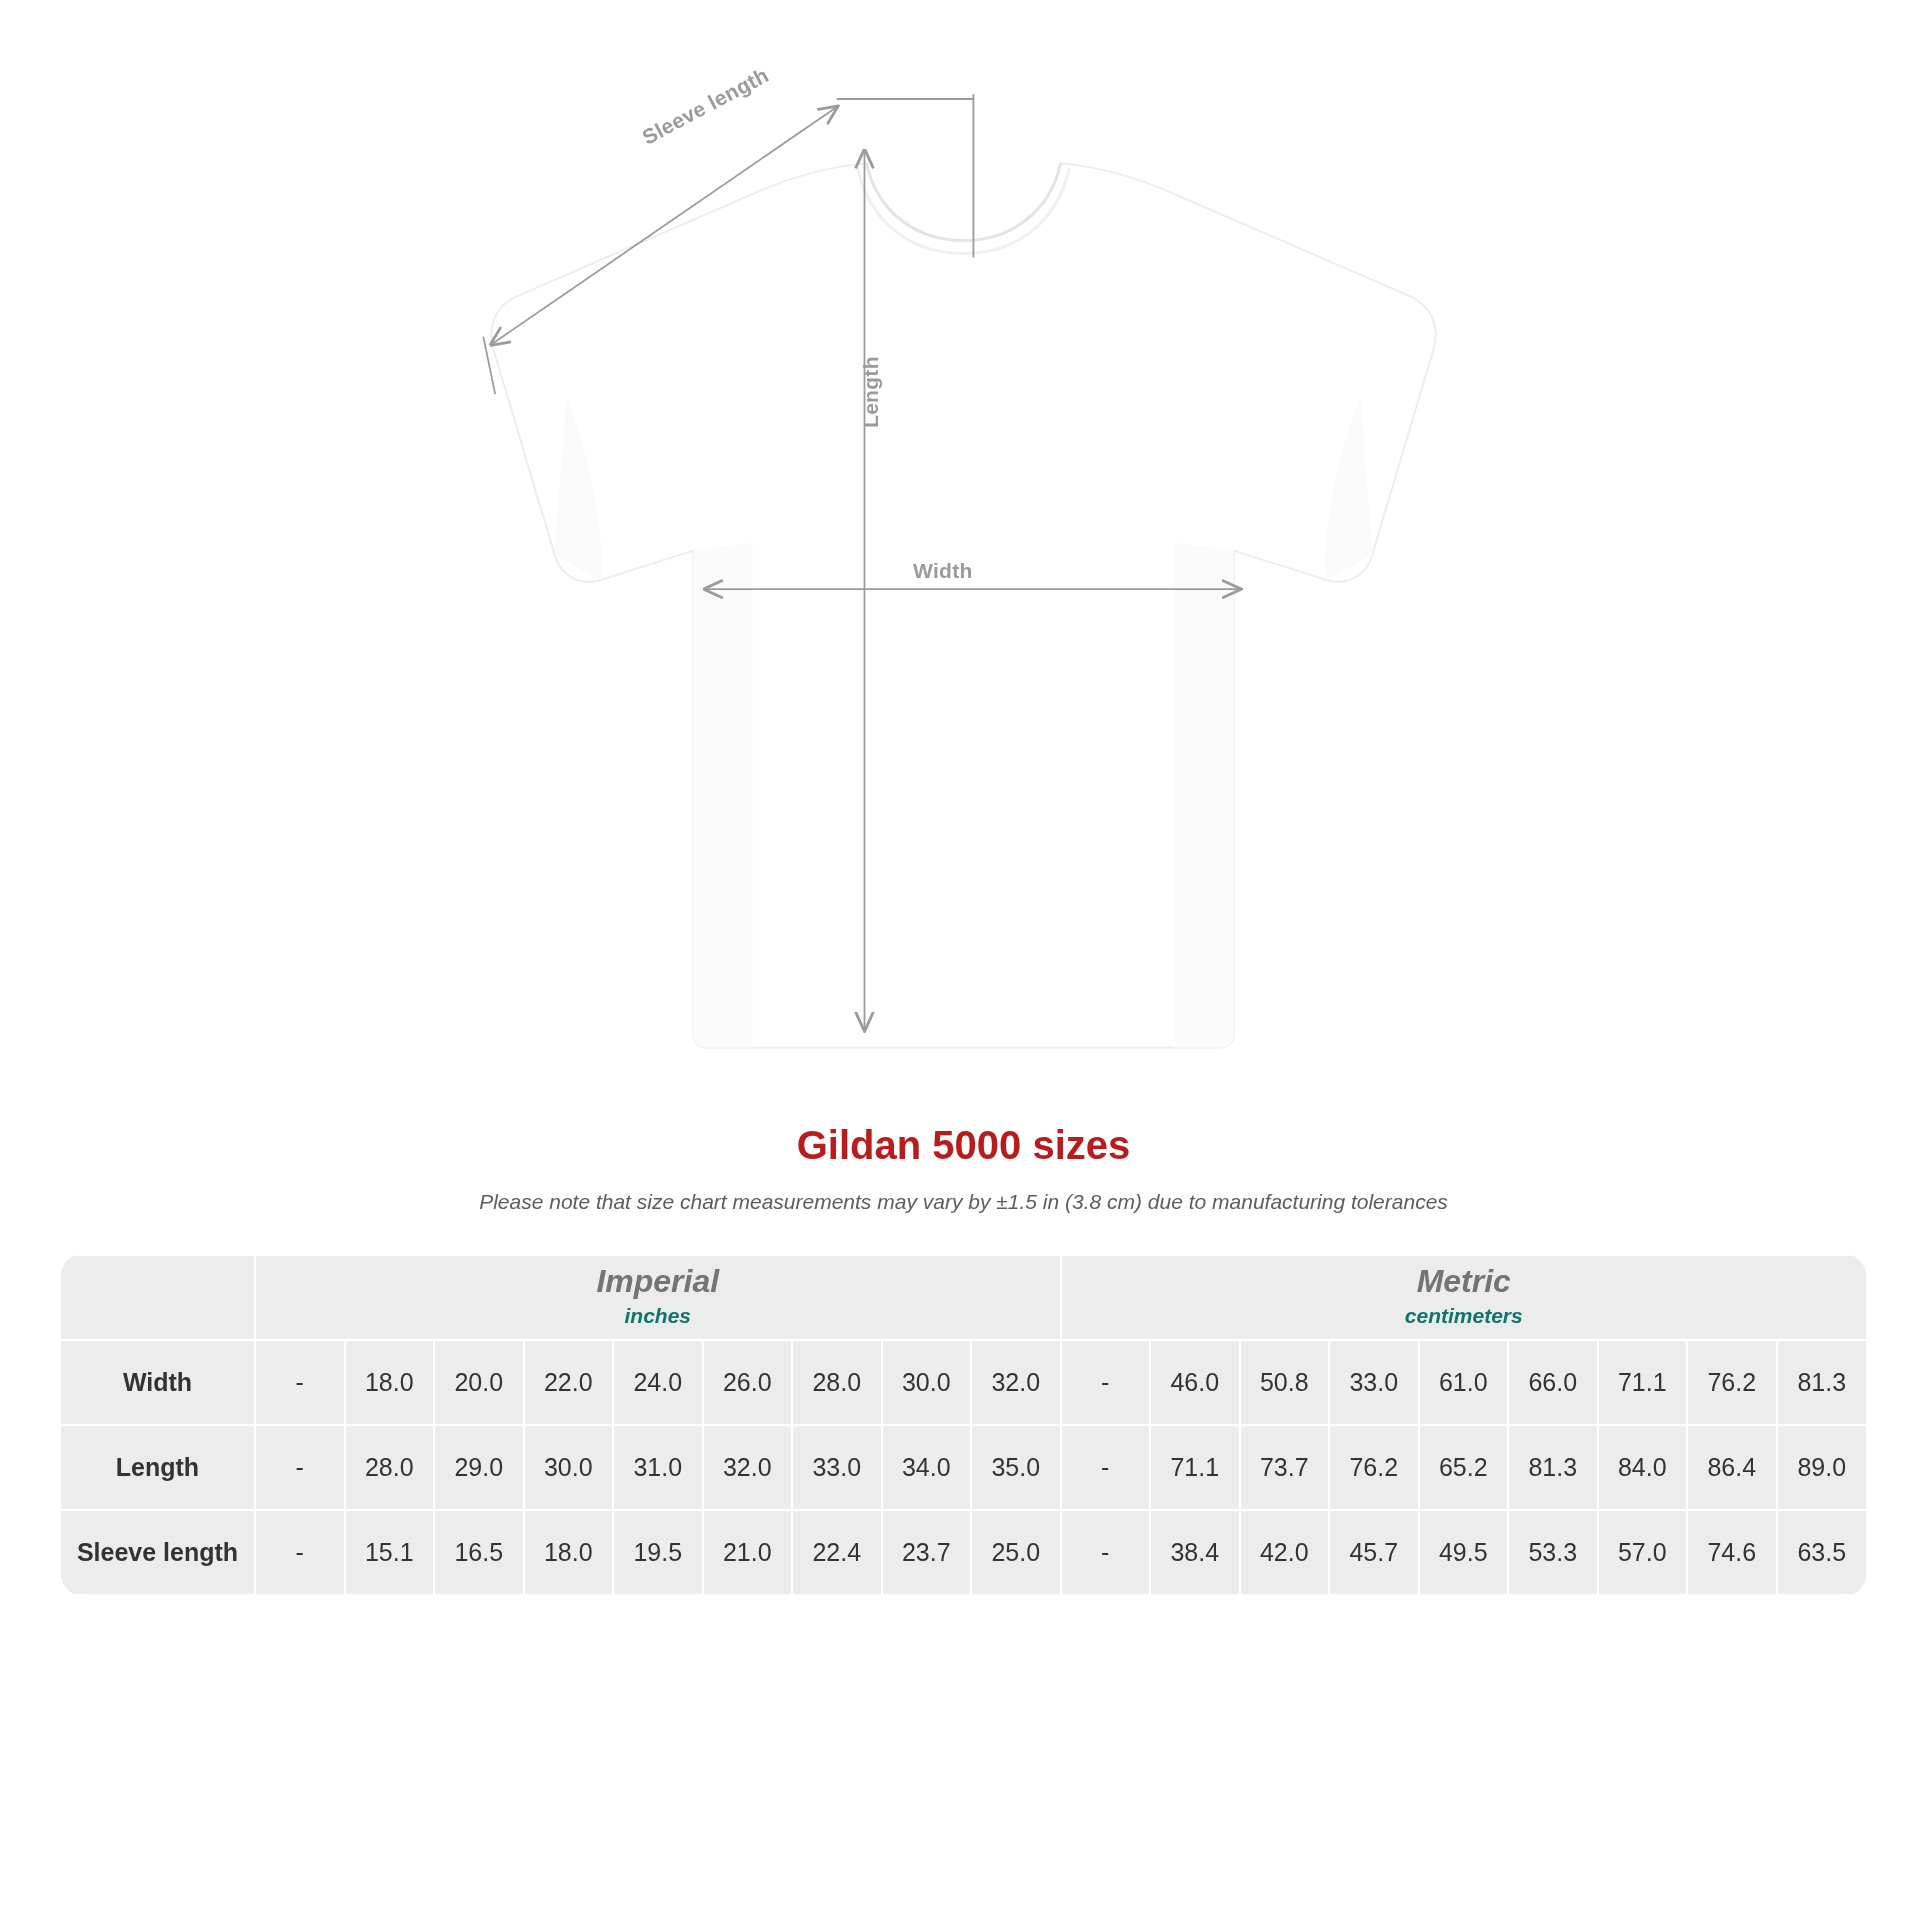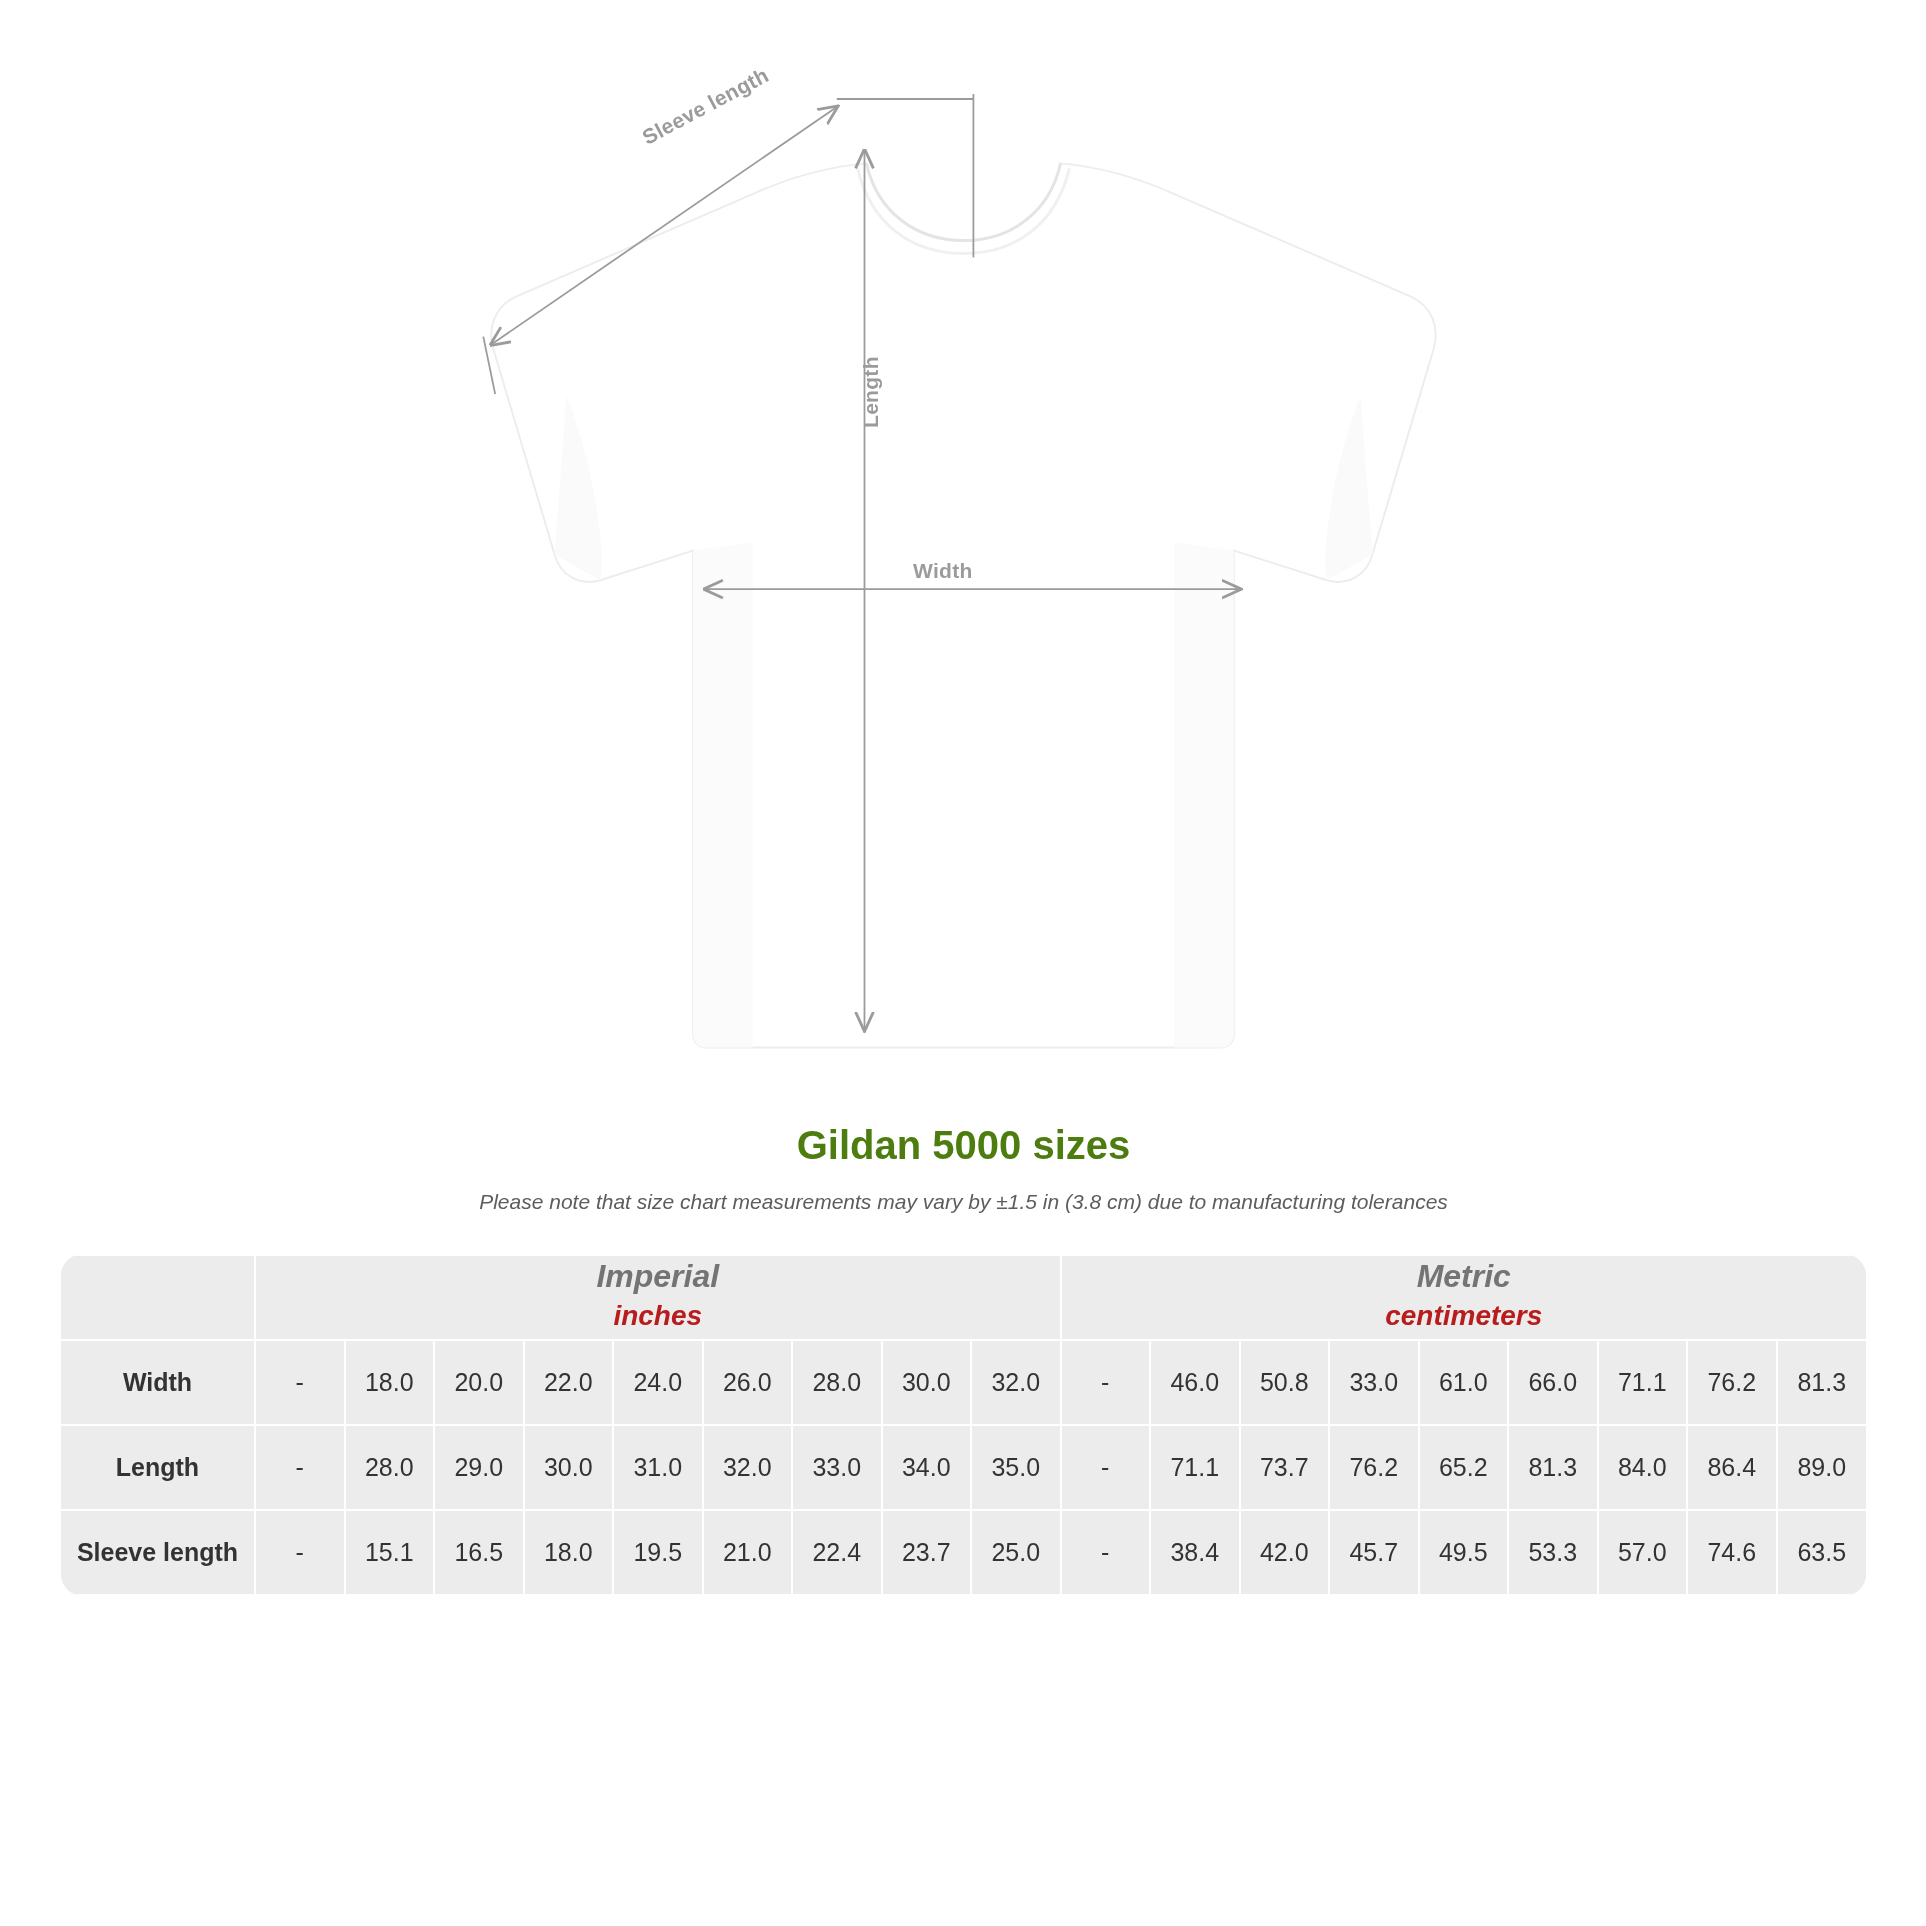--- a/index.html
+++ b/index.html
@@ -52,21 +52,21 @@
   }
 
   
   #title-block {
     text-align: center;
     padding-top: 24px;
   }
   #chart-title {
     font-size: 40px;
     font-weight: bold;
-    color: #4d7c0f;
+    color: #b91c1c;
     margin: 0 0 22px 0;
   }
   #chart-subtitle {
     font-size: 21px;
     font-style: italic;
     color: #5d5d5d;
     margin: 8px;
   }
 
   
@@ -104,23 +104,23 @@
     background: #ececec;
   }
   .unit-name {
     font-size: 32px;
     font-weight: bold;
     font-style: italic;
     color: #747474;
     line-height: 1.15;
   }
   .unit-sub {
-    font-size: 28px;
+    font-size: 21px;
     font-style: italic;
-    color: #b91c1c;
+    color: #0f766e;
     line-height: 1.5;
   }
   tr.header-row th {
     font-weight: bold;
     font-size: 26px;
     color: #3a3a3a;
     height: 95px;
   }
   td.rowlabel {
     font-weight: bold;

